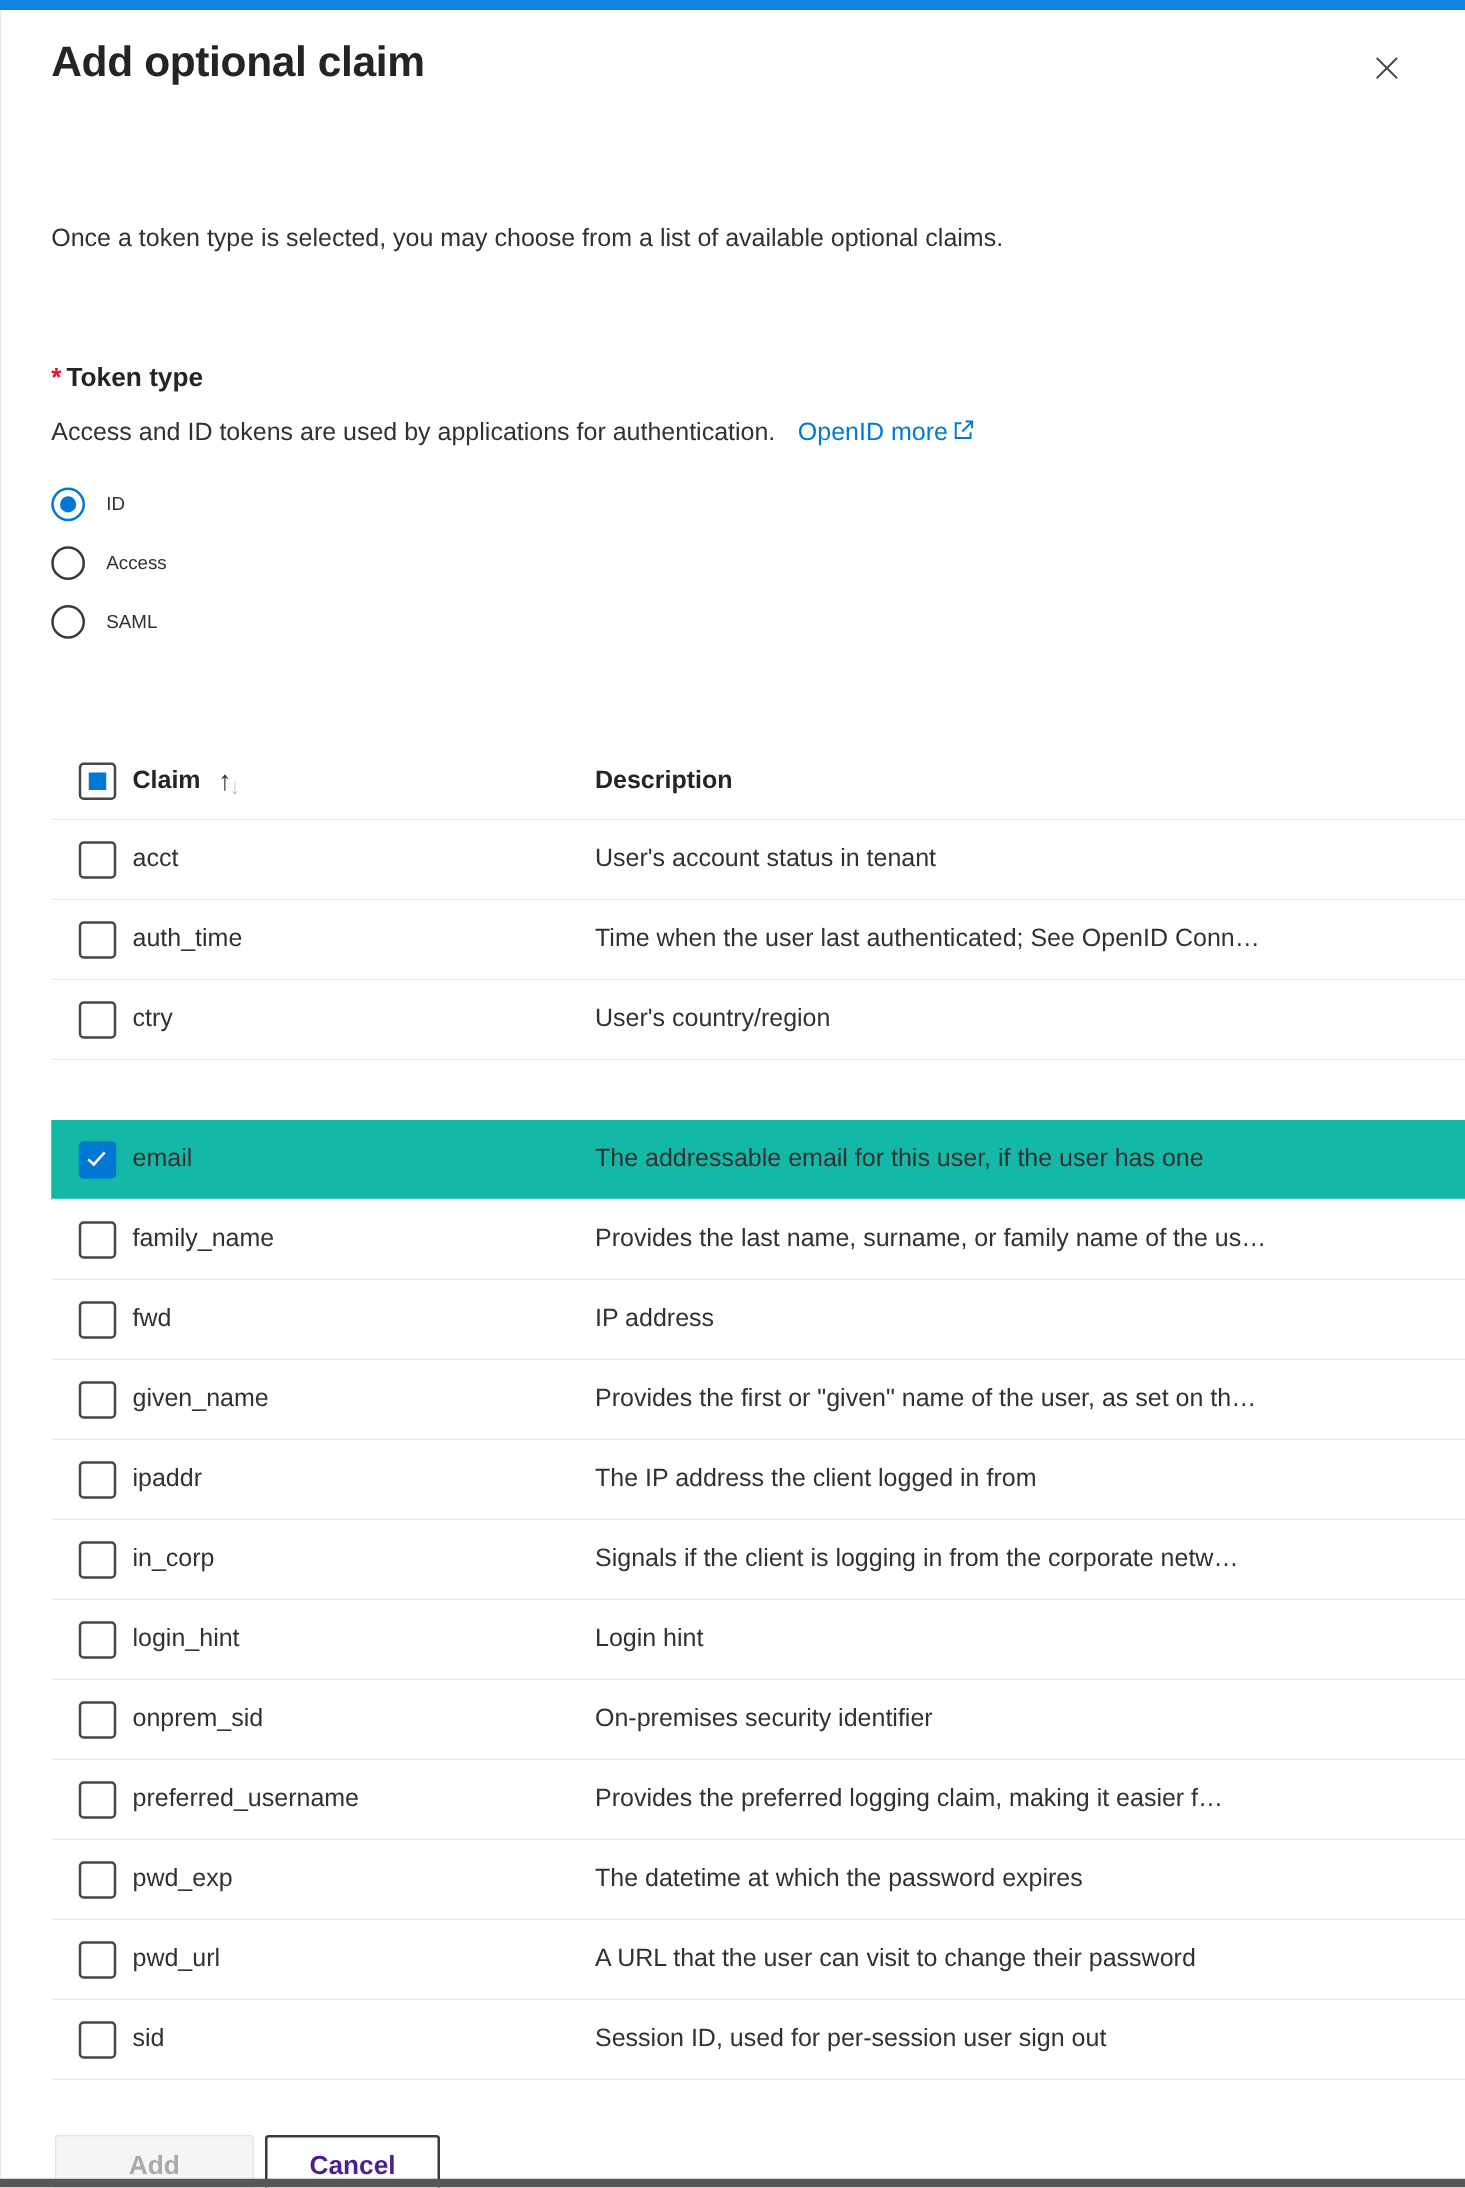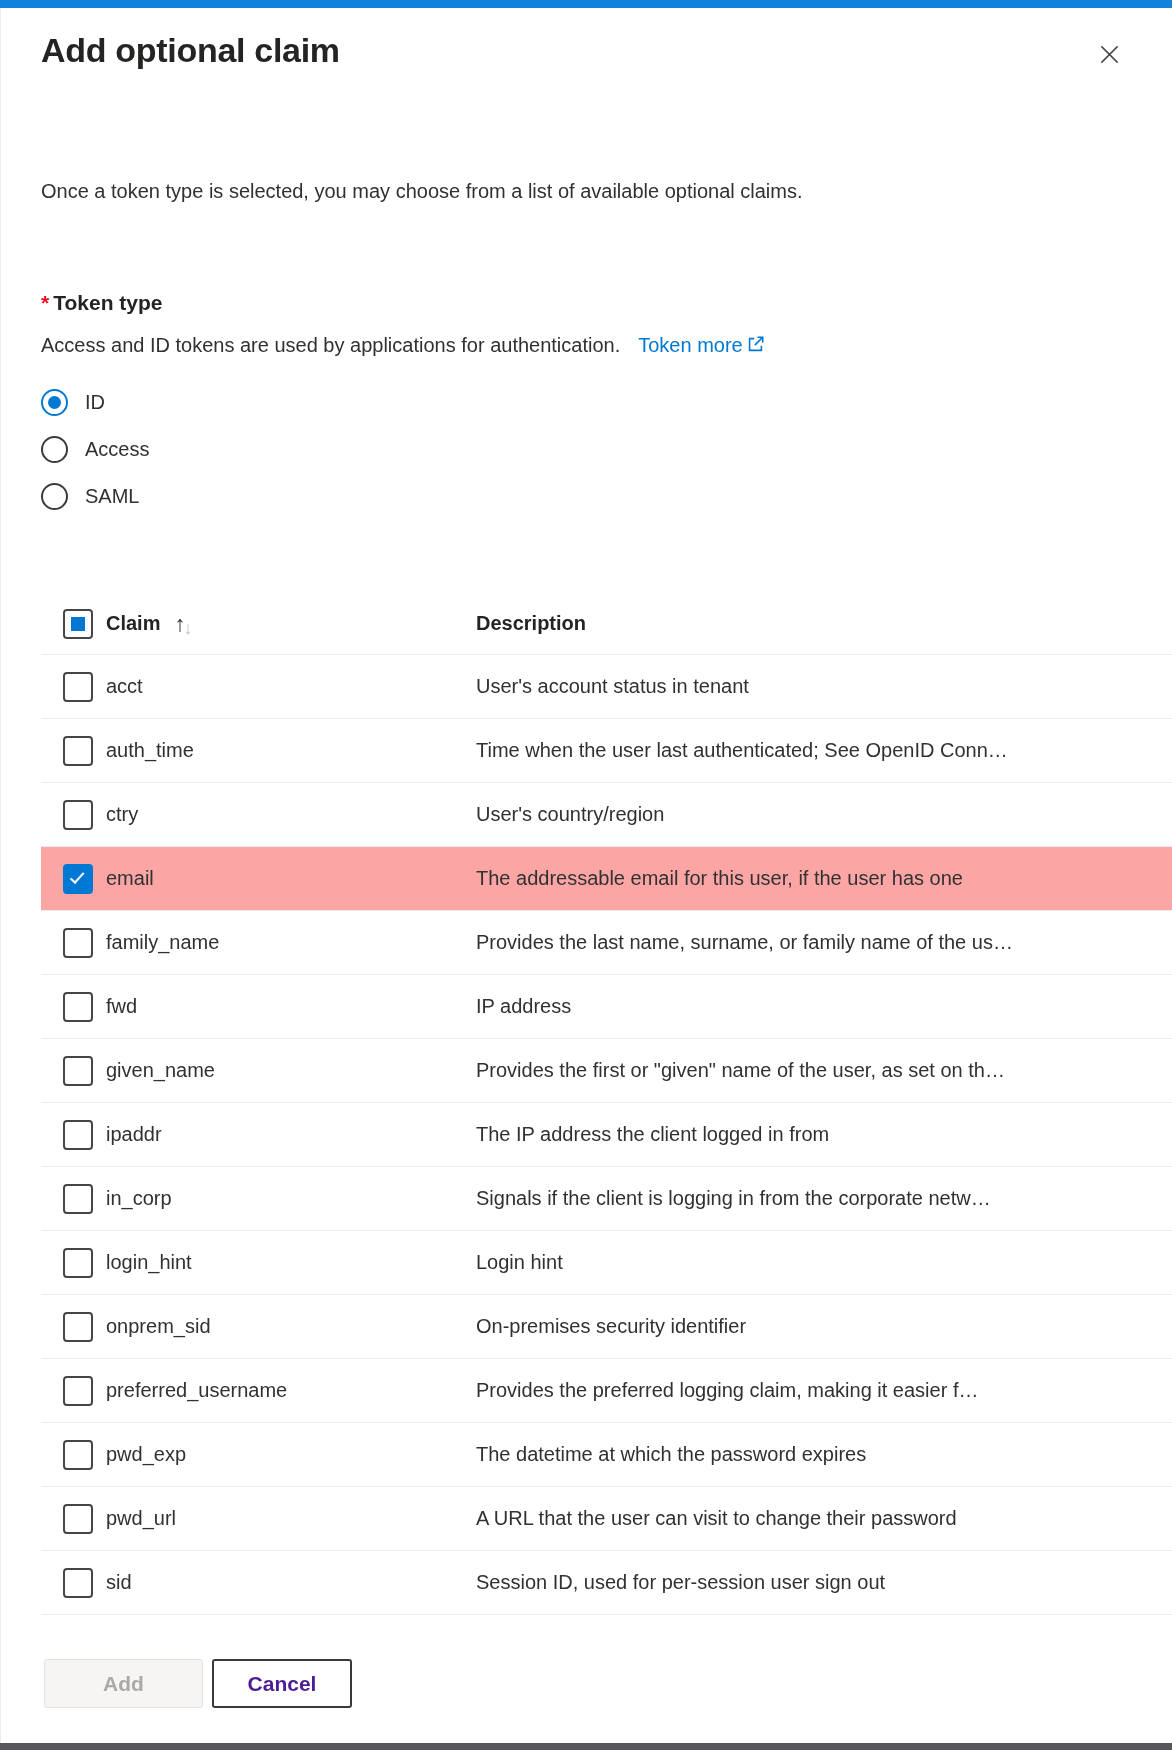--- a/index.html
+++ b/index.html
@@ -25,28 +25,28 @@
   .learn-more { color:#0078d4; text-decoration:none; margin-left:18px; display:inline-flex; align-items:center; }
   .learn-more svg { margin-left:2px; position:relative; top:3px; }
 
   .radios { margin-top:28px; }
   .radio-row { display:flex; align-items:center; height:30px; margin-bottom:17px; cursor:pointer; }
   .radio-outer { width:27px; height:27px; border-radius:50%; border:2px solid #3b3a39; background:#fff;
                  display:flex; align-items:center; justify-content:center; flex:0 0 auto; }
   .radio-row.selected .radio-outer { border-color:#0078d4; }
   .radio-dot { width:13px; height:13px; border-radius:50%; background:transparent; }
   .radio-row.selected .radio-dot { background:#0078d4; }
-  .radio-label { margin-left:17px; font-size:20px; color:#323130; }
+  .radio-label { margin-left:17px; font-size:15px; color:#323130; }
 
   .claims-table { margin-top:82px; margin-right:-40px; }
   .t-row { display:grid; grid-template-columns:43px 370px 1fr; align-items:center;
            padding-left:22px; border-bottom:1px solid #edebe9; }
   .t-head { height:62px; font-weight:700; font-size:20px; color:#252423; }
   .t-body-row { height:64px; font-size:20px; cursor:pointer; }
-  .t-body-row.highlighted { background:#fca5a5; }
+  .t-body-row.highlighted { background:#14b8a6;margin-top:48px; }
   .desc-cell { white-space:nowrap; overflow:hidden; }
 
   .checkbox { width:30px; height:30px; border:2px solid #484644; border-radius:4px; background:#fff;
               display:flex; align-items:center; justify-content:center; cursor:pointer; }
   .checkbox.indeterminate .inner-square { width:14px; height:14px; background:#0078d4; }
   .checkbox.checked { background:#0078d4; border-color:#0078d4; }
   .checkbox.checked .checkmark { width:14px; height:7px; border-left:2.5px solid #fff; border-bottom:2.5px solid #fff;
                                  transform:rotate(-48deg) translate(1px,-2px); }
   .claim-head-label { display:flex; align-items:center; }
   .sort-up { color:#323130; font-size:22px; font-weight:400; margin-left:14px; }
@@ -80,21 +80,21 @@
 
   <p class="intro">Once a token type is selected, you may choose from a list of available optional claims.</p>
 
   <div class="token-label">
     <span class="req-asterisk">*</span><span>Token type</span>
   </div>
 
   <div class="token-desc">
     <span>Access and ID tokens are used by applications for authentication.</span>
     <a href="#" class="learn-more">
-      <span>Token more</span>
+      <span>OpenID more</span>
       <span>
         <svg width="21" height="21" viewBox="0 0 16 16" fill="none" stroke="#0078d4" stroke-width="1.2">
           <path d="M7 3.5 H3.5 V12.5 H12.5 V9"></path>
           <path d="M9.5 2.5 H13.5 V6.5"></path>
           <path d="M13.2 2.8 L7.5 8.5"></path>
         </svg>
       </span>
     </a>
   </div>
 

